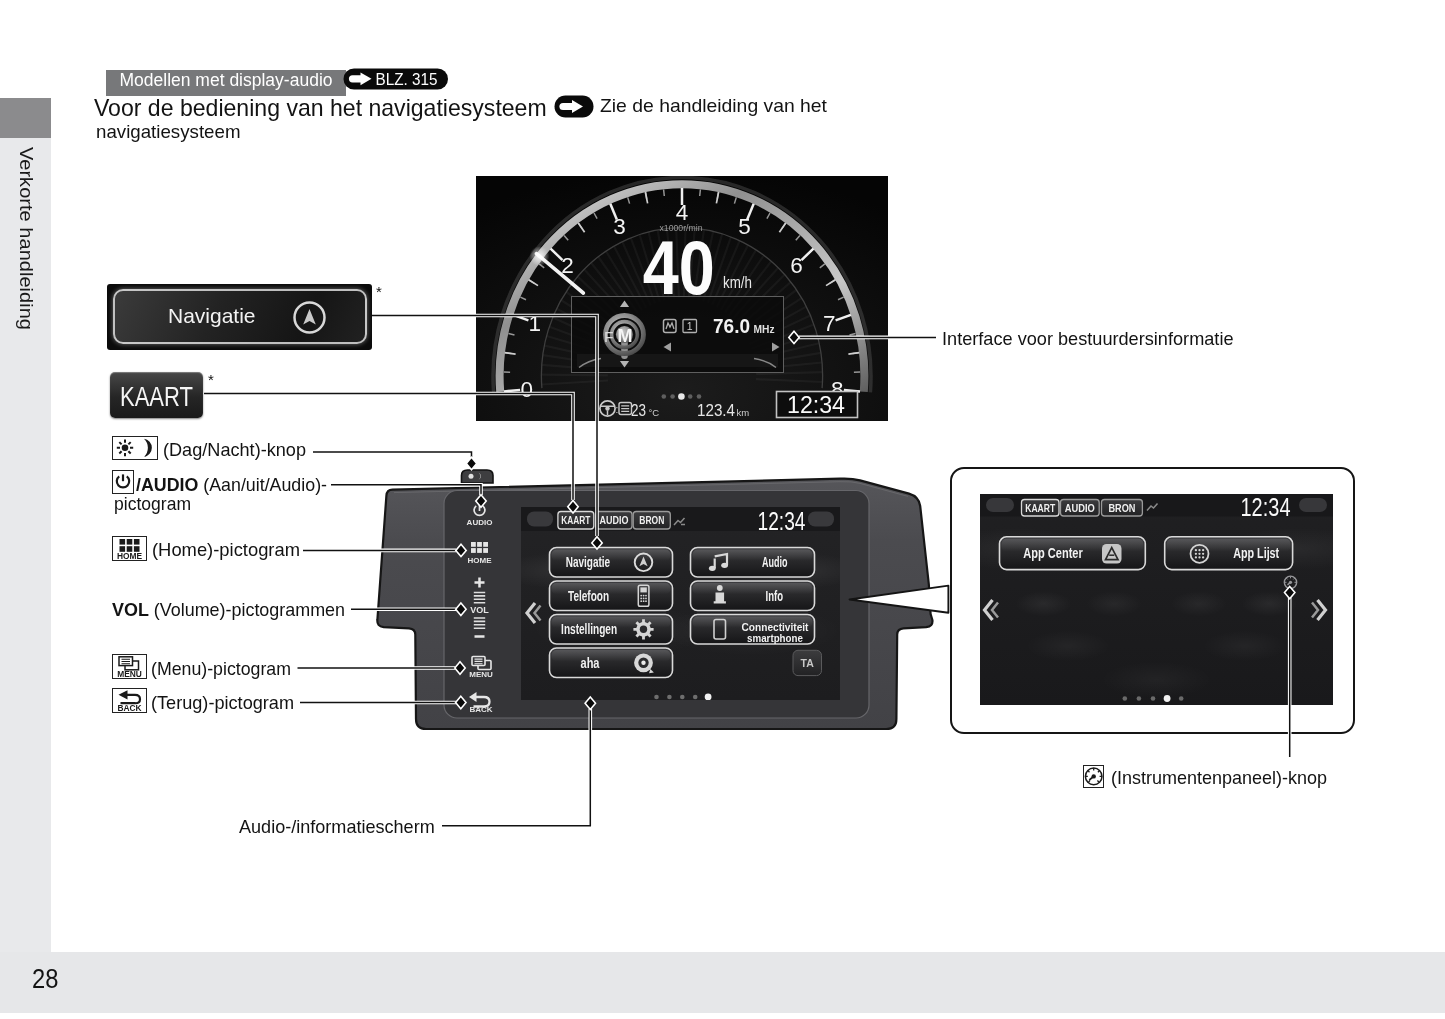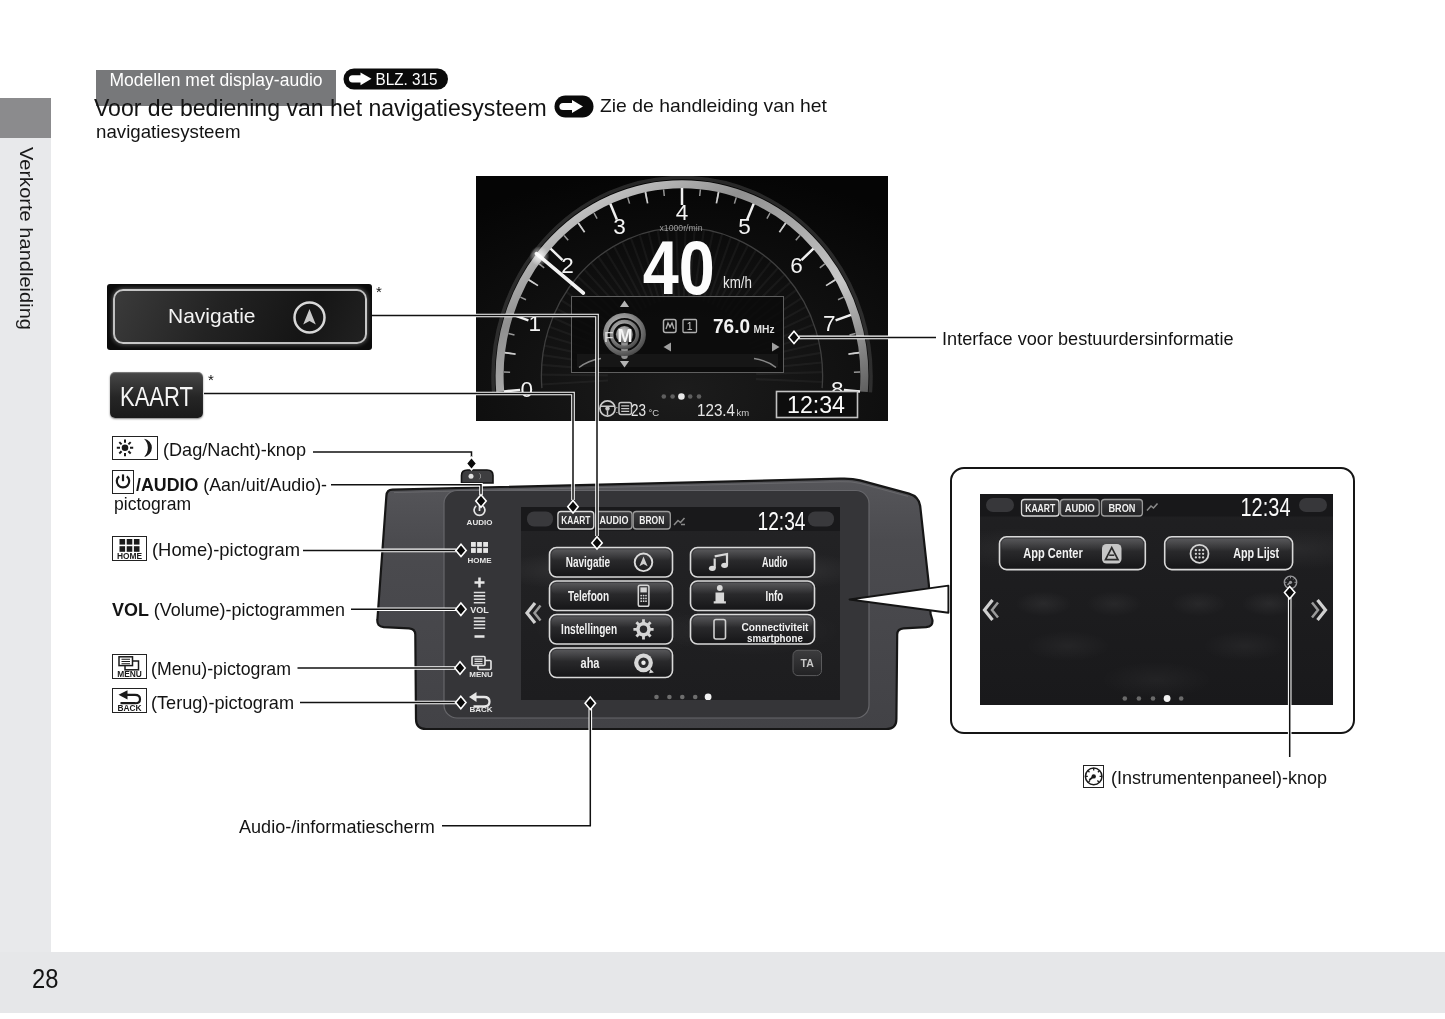--- a/index.html
+++ b/index.html
@@ -7,21 +7,21 @@
 .lbl{position:absolute;font-size:19px;line-height:21px;color:#131313;white-space:nowrap;transform-origin:0 0;}
 .ib{position:absolute;border:1.4px solid #222;background:#fff;box-sizing:border-box;}
 </style></head>
 <body>
 <div id="page">
 <div class="abs" style="left:0;top:98px;width:51px;height:854px;background:#e8e9eb;"></div>
 <div class="abs" style="left:0;top:98px;width:51px;height:40px;background:#8b8b8d;"></div>
 <div class="abs" style="left:0;top:952px;width:1445px;height:61px;background:#e6e7e9;"></div>
 <div class="lbl" style="left:31.8px;top:964px;font-size:28px;line-height:30px;transform:scaleX(0.8473);">28</div>
 <div class="lbl" style="left:37px;top:147px;transform-origin:0 0;transform:rotate(90deg) scaleX(1.0563);color:#1a1a1a;">Verkorte handleiding</div>
-<div class="abs" style="left:96px;top:70px;width:240px;height:36px;background:#77787a;color:#fff;
+<div class="abs" style="left:106px;top:70px;width:240px;height:26px;background:#77787a;color:#fff;
  font-size:17.5px;line-height:21.5px;text-align:center;">Modellen met display-audio</div>
 <svg class="abs" style="left:342.6px;top:68.3px;" width="106" height="22" font-family="Liberation Sans, sans-serif">
   <rect x="0.5" y="0.5" width="104.5" height="21" rx="10.5" fill="#0a0a0a"></rect>
   <path d="M9.5 10.8 L18 10.8" stroke="#fff" stroke-width="7.2" stroke-linecap="round"></path>
   <path d="M17.5 4.4 L28.5 10.8 L17.5 17.2 Z" fill="#fff"></path>
   <text x="32.5" y="16.6" font-size="17" fill="#fff" textLength="62" lengthAdjust="spacingAndGlyphs">BLZ. 315</text>
 </svg>
 <div class="lbl" style="left:94.3px;top:94.7px;font-size:24px;line-height:26px;transform:scaleX(0.9611);">Voor de bediening van het navigatiesysteem</div>
 <svg class="abs" style="left:553.5px;top:94.7px;" width="40" height="23">
   <rect x="0.5" y="0.5" width="39" height="22" rx="11" fill="#0a0a0a"></rect>

